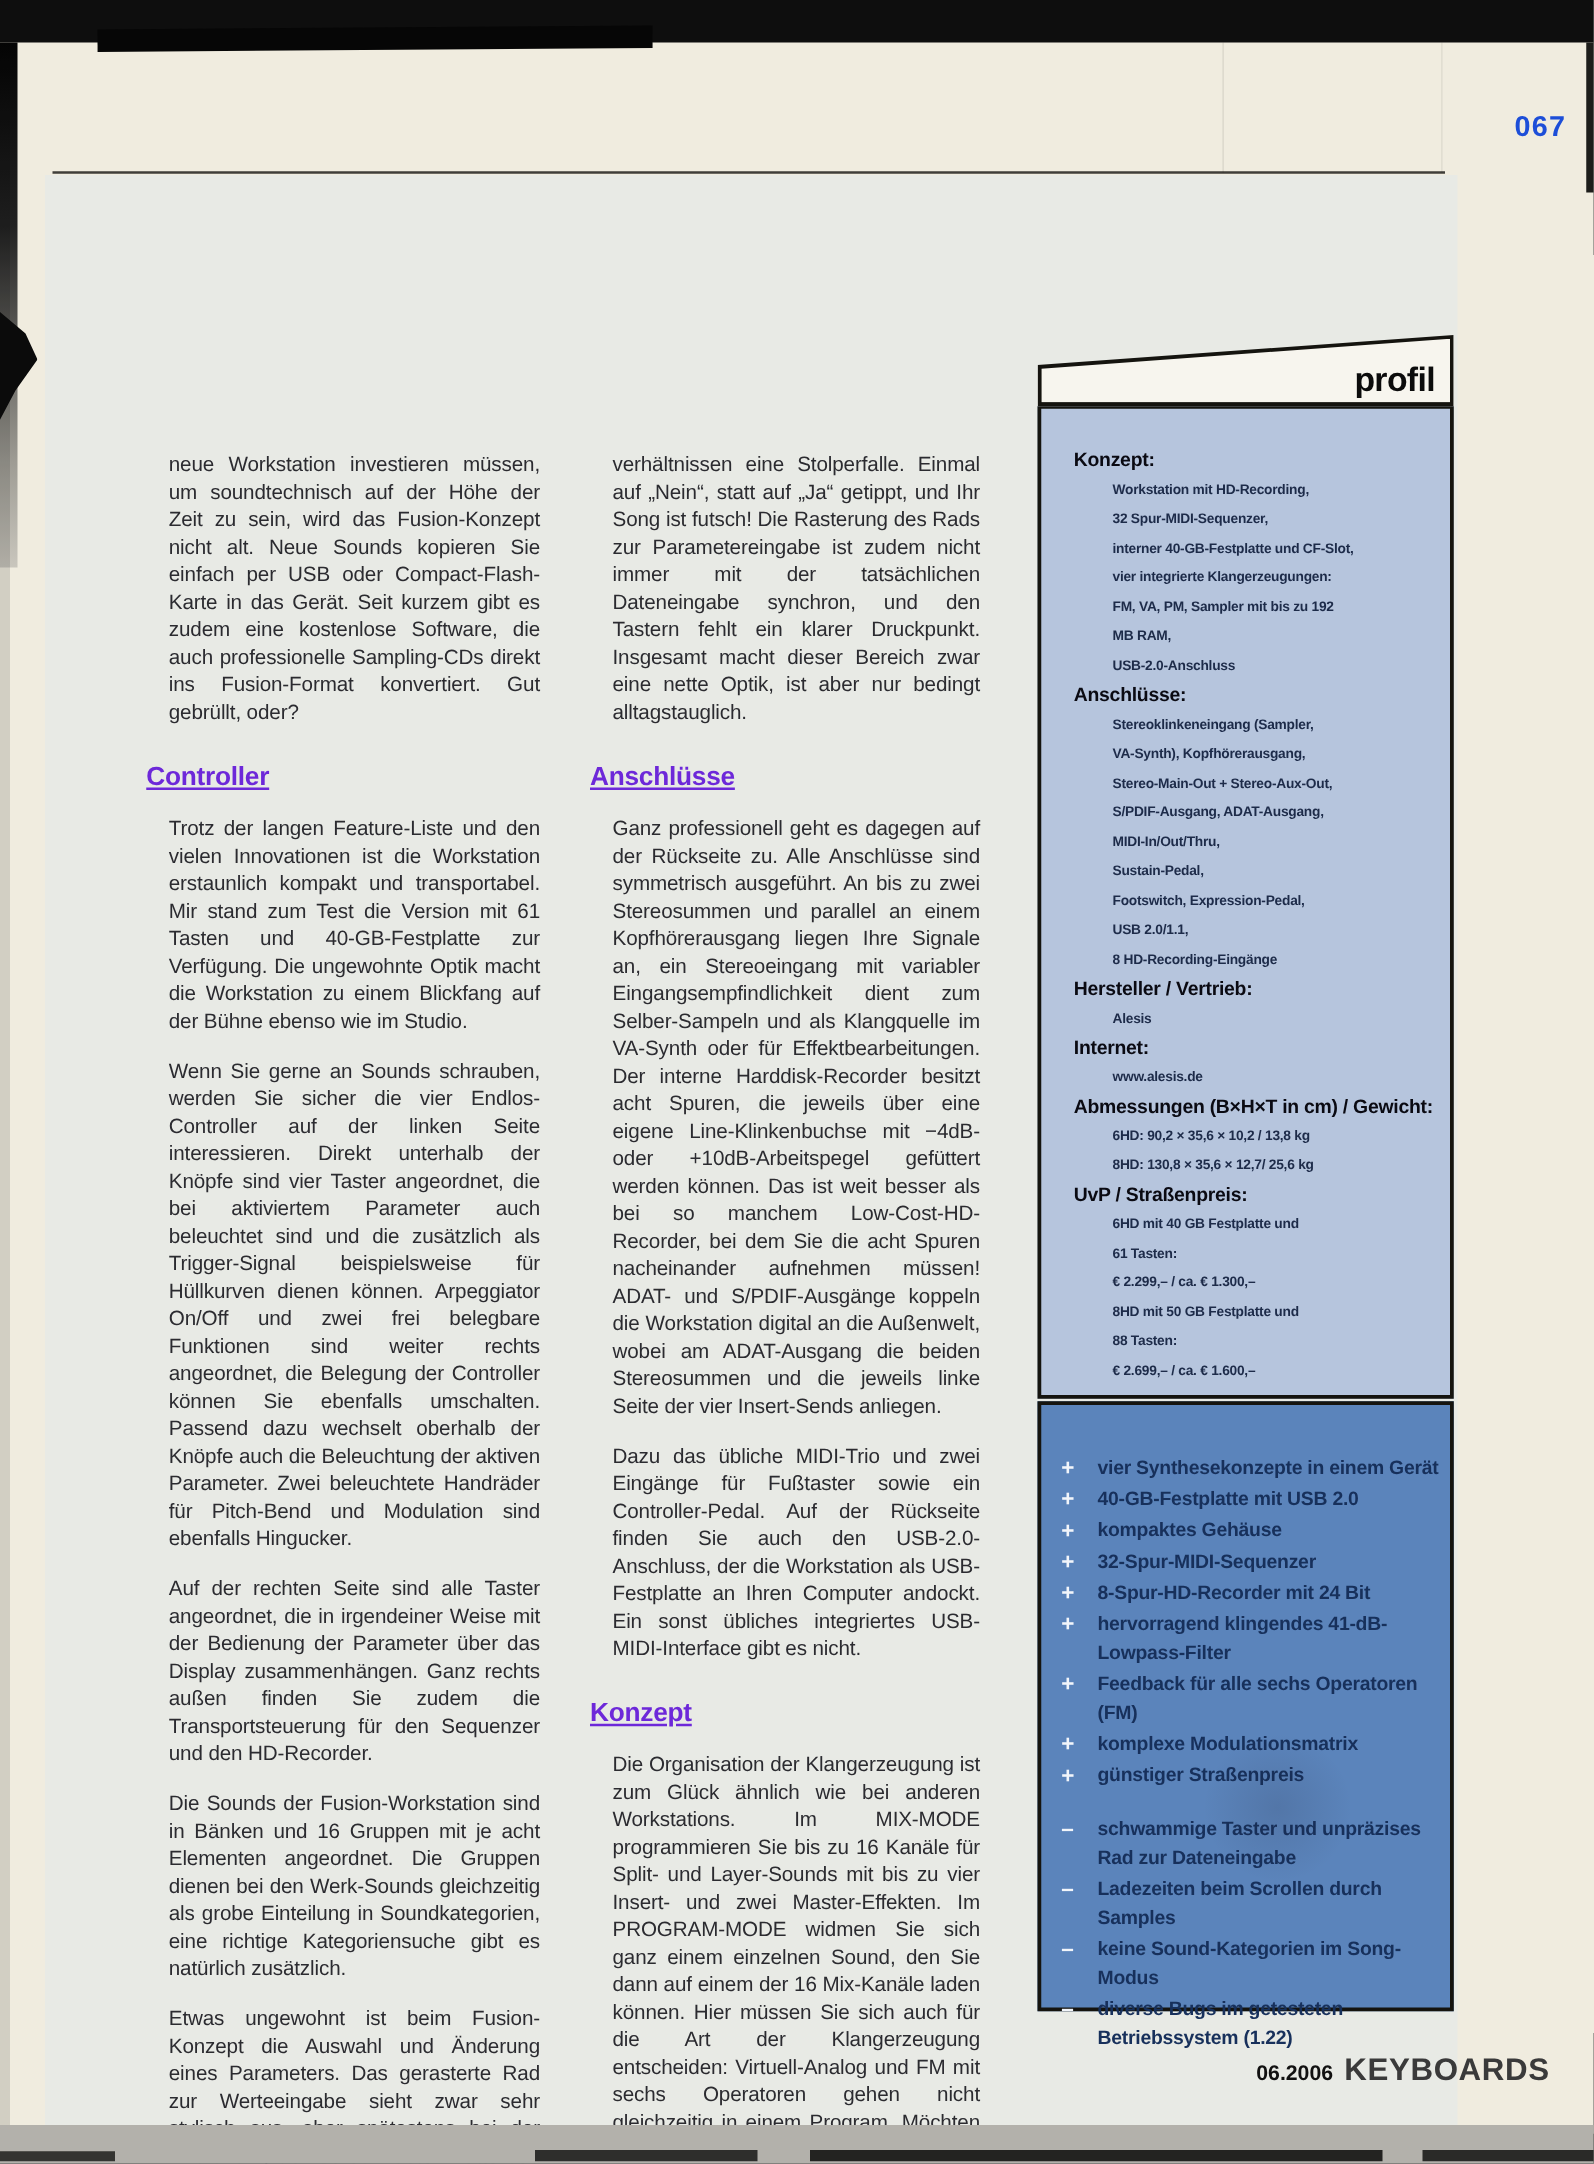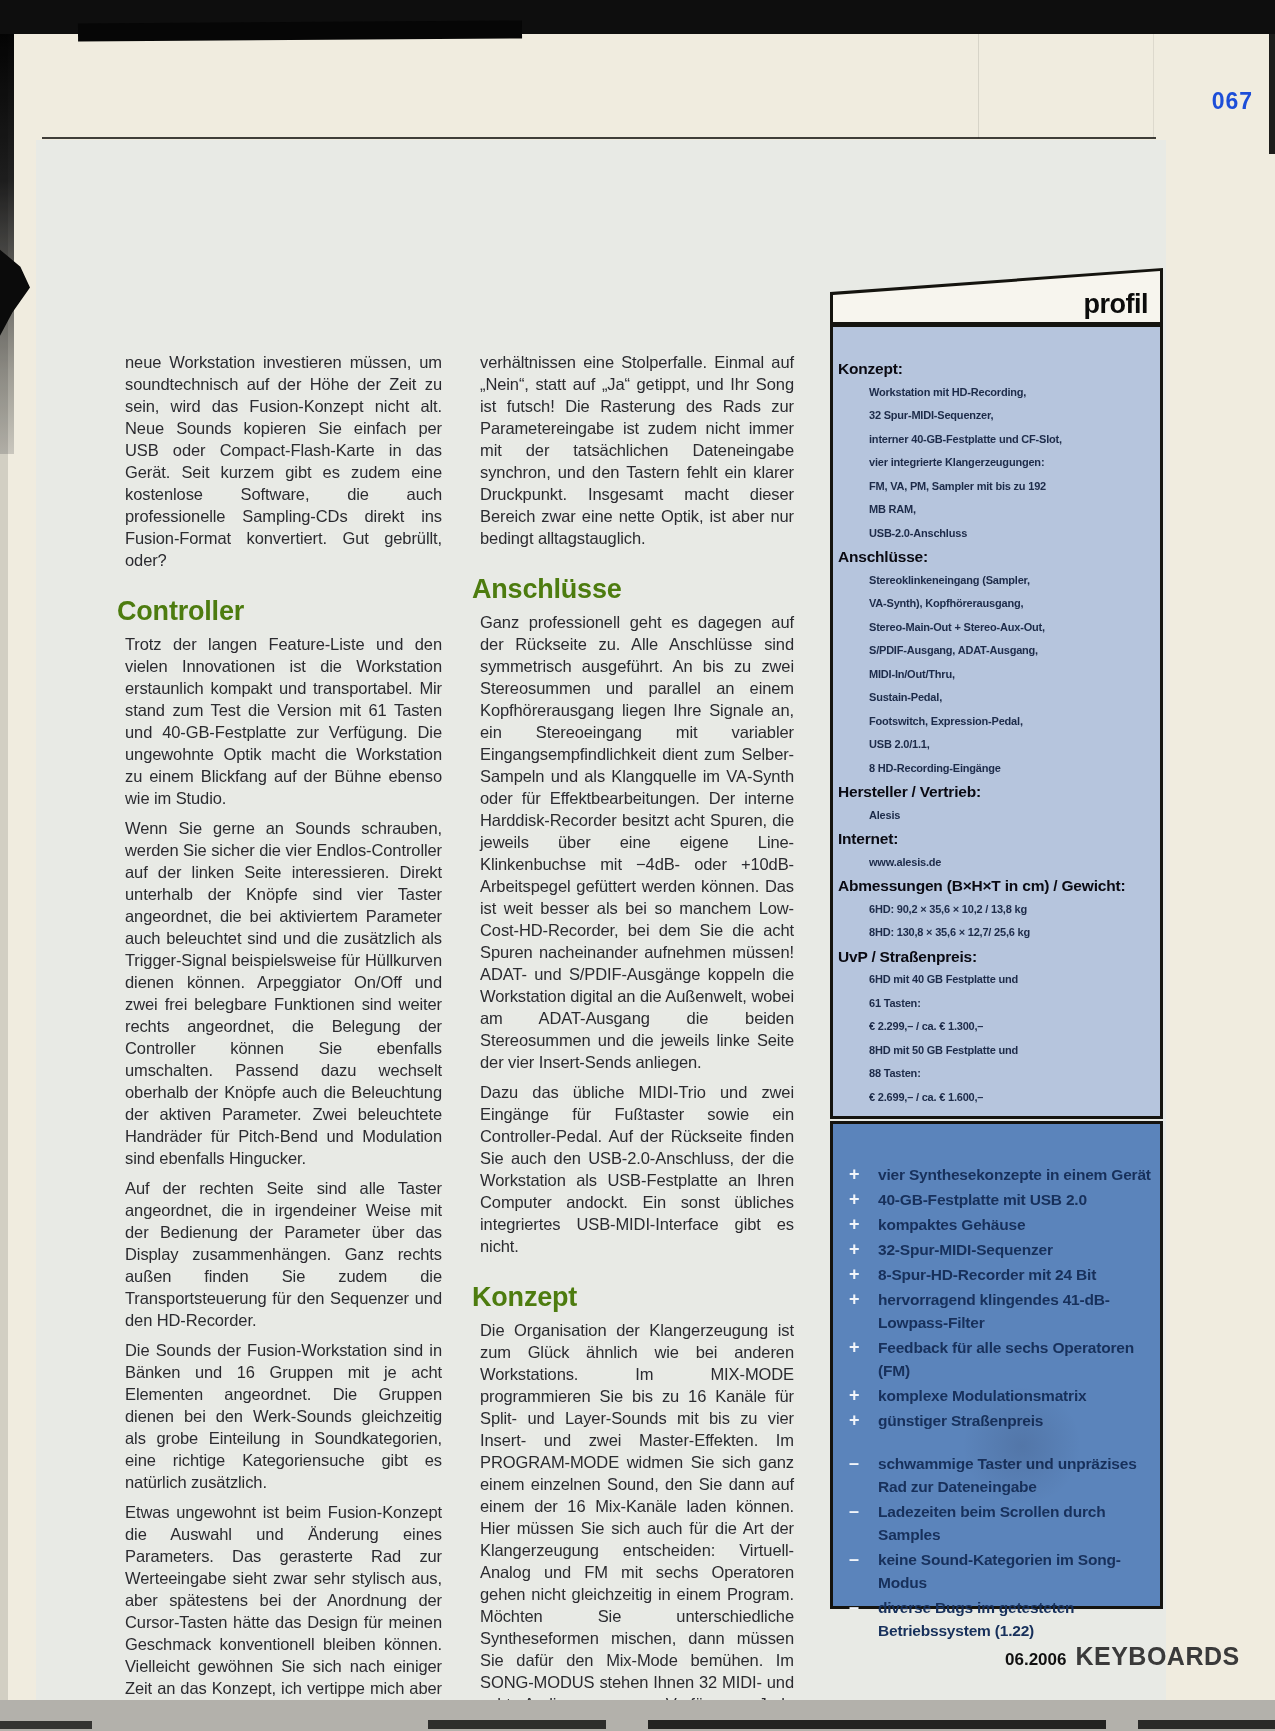--- a/index.html
+++ b/index.html
@@ -57,46 +57,46 @@
   }
   .dash-a{position:absolute;left:0;top:1721px;width:92px;height:8px;background:#343431;}
   .dash-b{position:absolute;left:428px;top:1720px;width:178px;height:9px;background:#2e2e2c;}
   .dash-c{position:absolute;left:648px;top:1720px;width:458px;height:9px;background:#232321;}
   .dash-d{position:absolute;left:1138px;top:1720px;width:137px;height:9px;background:#2a2a28;}
   
   .col{position:absolute;top:309px;color:#2b2b30;}
   .col-left{left:117px;width:333px;}
   .col-mid{left:472px;width:330px;}
   .par{
-    margin:8px;font-size:16.5px;line-height:22px;text-align:justify;
+    margin:18px;font-size:16.5px;line-height:22px;text-align:justify;
     letter-spacing:-0.1px;
   }
   .sec-heading{
-    margin:28px 0 9px 0;font-size:27px;line-height:25px;font-weight:700;
-    color:#4d7c0f;letter-spacing:-0.2px;
+    margin:28px 0 9px 0;font-size:21px;line-height:25px;font-weight:700;
+    color:#6d28d9;letter-spacing:-0.2px;text-decoration:underline;
   }
   
   .profil{position:absolute;left:830px;top:234px;width:333px;}
   .profil-titlebar{
     position:relative;height:57px;background:#15140f;
     clip-path:polygon(0 24px,100% 0,100% 100%,0 100%);
     text-align:right;
   }
   .profil-titlebar-inner{
     position:absolute;left:3px;right:3px;top:3px;bottom:3px;background:#f7f5ee;
     clip-path:polygon(0 24px,100% 0,100% 100%,0 100%);
   }
   .profil-title{
     position:absolute;right:12px;bottom:2px;
     font-size:27px;font-weight:700;color:#0c0c0c;letter-spacing:-0.5px;
   }
   .profil-box{
     box-sizing:border-box;height:794px;background:#b6c5dd;
     border:3px solid #15140f;border-top-width:2px;
-    padding:30px 10px 0 5px;
+    padding:30px 10px 0 26px;
   }
   .profil-label{
     font-size:15.5px;font-weight:700;color:#0a0a12;line-height:23.5px;
     letter-spacing:-0.2px;
   }
   .profil-value{
     font-size:11px;font-weight:700;color:#1d2b49;line-height:23.5px;
     padding-left:31px;letter-spacing:-0.2px;white-space:nowrap;
   }
   

